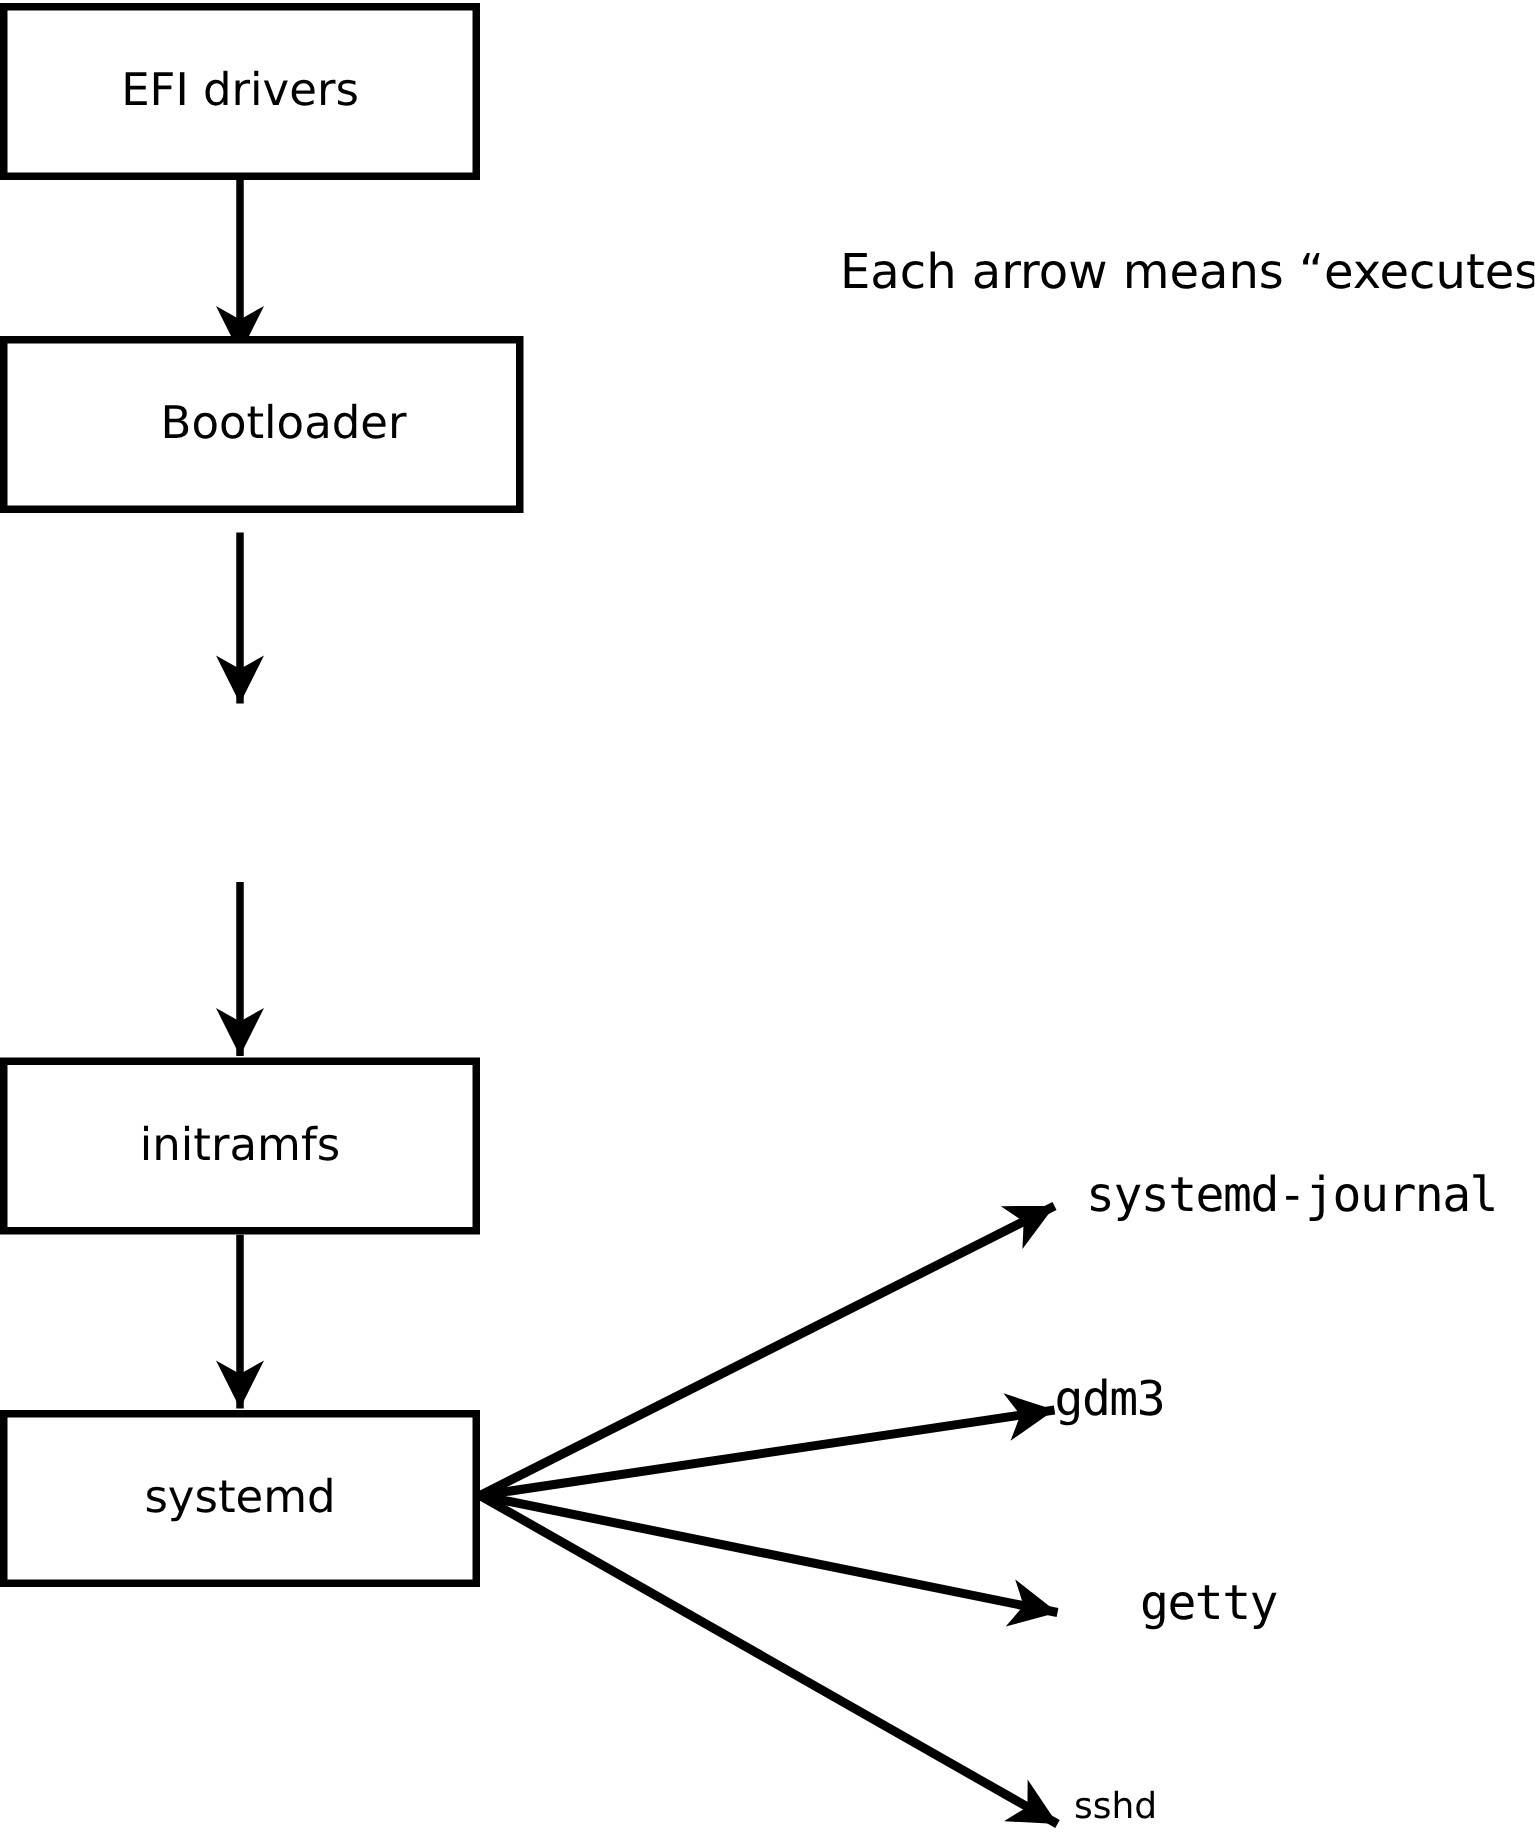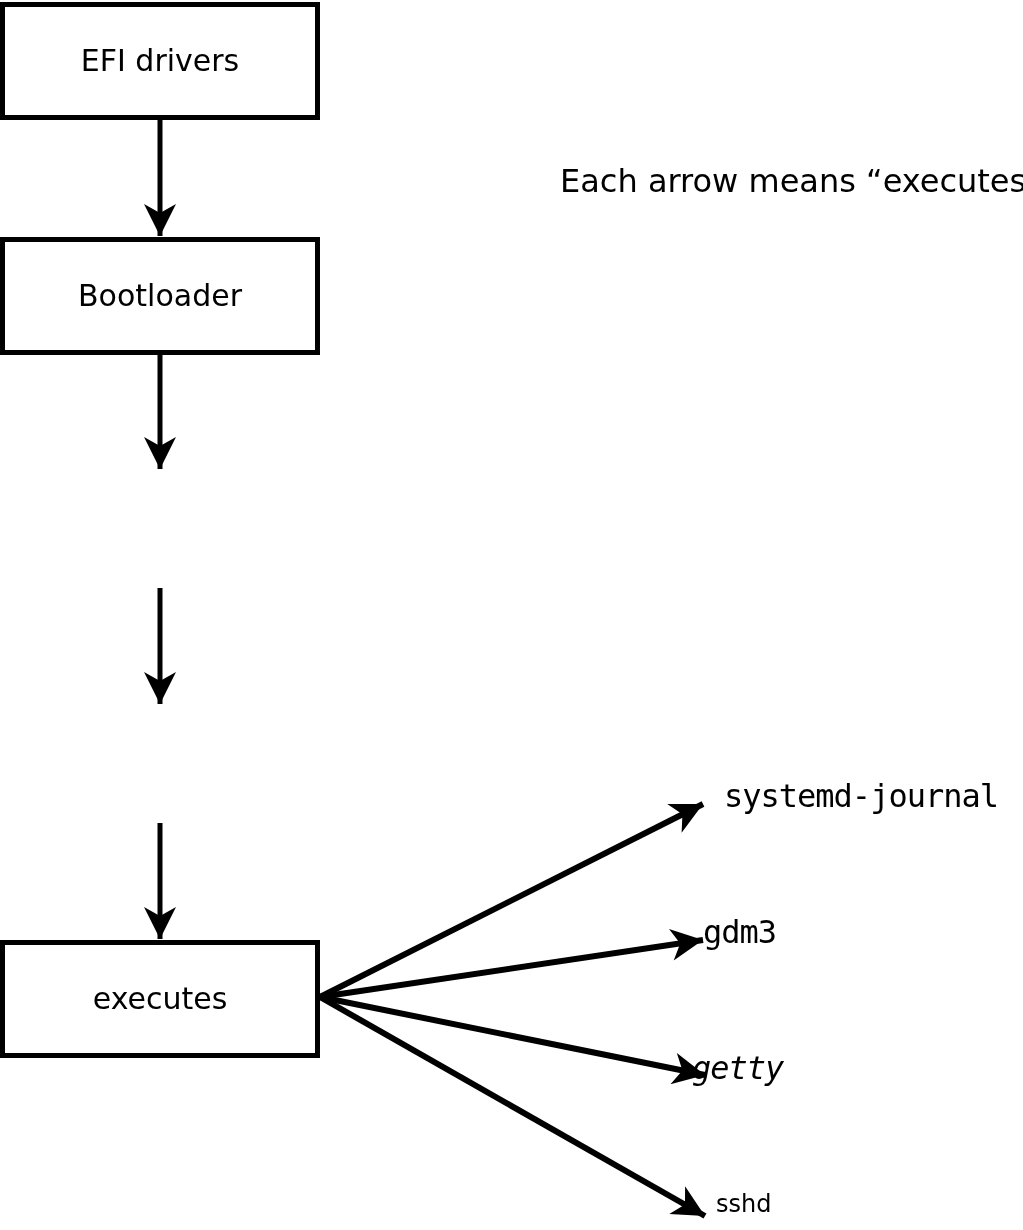--- a/index.html
+++ b/index.html
@@ -31,21 +31,21 @@
     border: 5px solid #000000;
     background: #ffffff;
     display: flex;
     align-items: center;
     justify-content: center;
     font-size: 30px;
     line-height: 1;
     white-space: nowrap;
   }
   .box-1 { top: 2px; }
-  .box-2 { top: 237px; }
+  .box-2 { top: 224px; padding-left: 29px; }
   .box-3 { top: 470px; }
   .box-4 { top: 705px; }
   .box-5 { top: 940px; }
   .annotation {
     position: absolute;
     left: 560px;
     top: 165px;
     font-size: 32px;
     line-height: 1;
     white-space: nowrap;
@@ -53,21 +53,21 @@
   .svc-label {
     position: absolute;
     font-family: "DejaVu Sans Mono", monospace;
     font-size: 32px;
     letter-spacing: -1px;
     line-height: 1;
     white-space: nowrap;
   }
   .svc-1 { left: 724px; top: 780px; }
   .svc-2 { left: 703px; top: 916px; }
-  .svc-3 { left: 692px; top: 1052px; font-style: italic; }
+  .svc-3 { left: 760px; top: 1052px; }
   .svc-4 {
     left: 716px; top: 1192px;
     font-family: "DejaVu Sans", sans-serif;
     font-size: 24px;
     letter-spacing: 0;
   }
   .edge { stroke: #000000; fill: none; }
 </style>
 </head>
 <body>
@@ -91,22 +91,25 @@
     <line class="edge" x1="320" y1="997" x2="705" y2="1075" stroke-width="6" marker-end="url(#ah)"></line>
     <line class="edge" x1="320" y1="997" x2="705" y2="1216" stroke-width="6" marker-end="url(#ah)"></line>
   </svg>
 
   <div class="box box-1">
     <span>EFI drivers</span>
   </div>
   <div class="box box-2">
     <span>Bootloader</span>
   </div>
+  <div class="box box-4">
+    <span>initramfs</span>
+  </div>
   <div class="box box-5">
-    <span>executes</span>
+    <span>systemd</span>
   </div>
 
   <div class="annotation">Each arrow means “executes”.</div>
 
   <div class="svc-label svc-1">systemd-journal</div>
   <div class="svc-label svc-2">gdm3</div>
   <div class="svc-label svc-3">getty</div>
   <div class="svc-label svc-4">sshd</div>
 
 </div>

